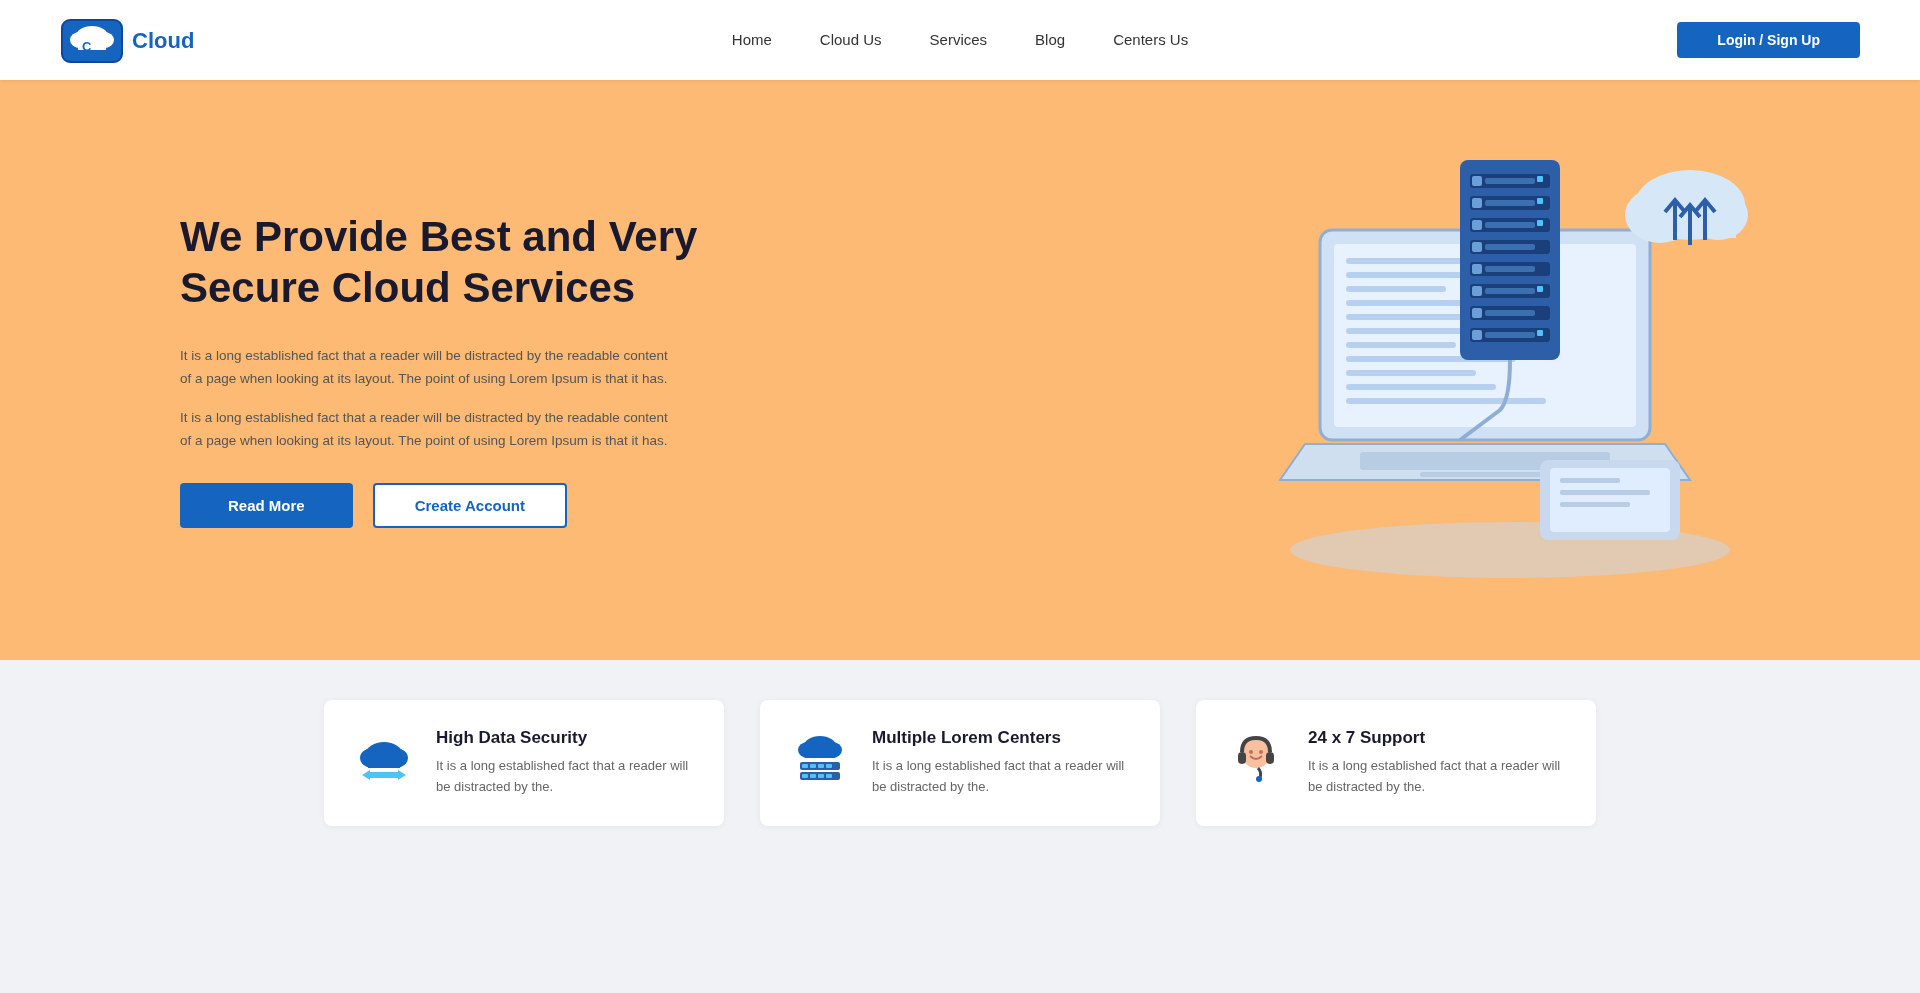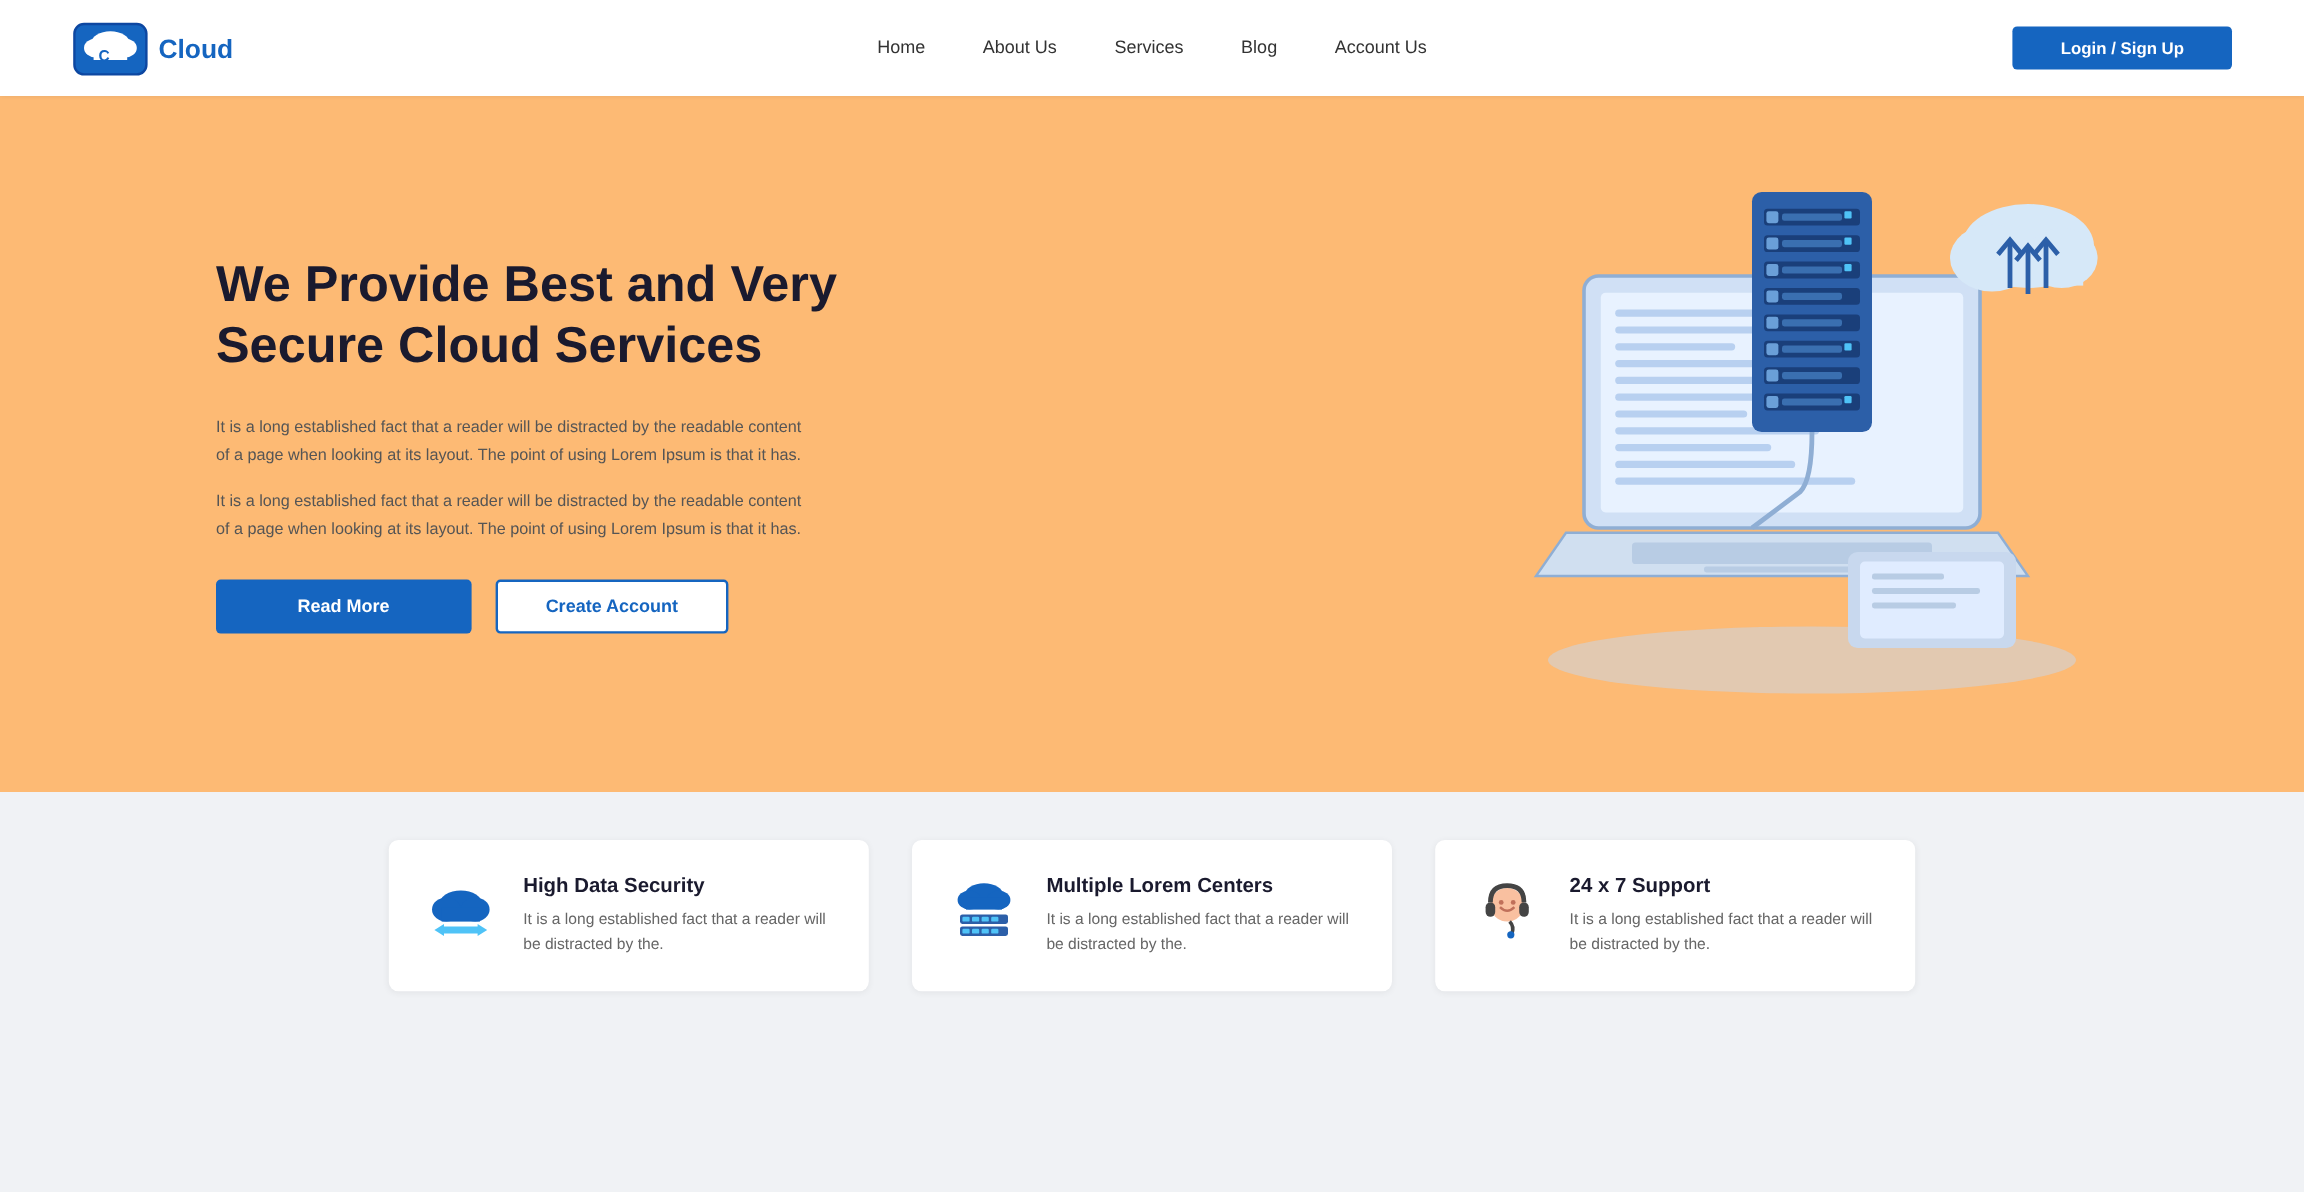--- a/index.html
+++ b/index.html
@@ -84,21 +84,21 @@
     .hero-buttons {
       display: flex;
       gap: 20px;
       margin-top: 30px;
     }
     .btn-read-more {
       background: #1565c0;
       color: #fff;
       border: none;
       border-radius: 4px;
-      padding: 14px 68px;
+      padding: 14px 48px;
       font-size: 15px;
       font-weight: 600;
       cursor: pointer;
     }
     .btn-create-account {
       background: #fff;
       color: #1565c0;
       border: 2px solid #1565c0;
       border-radius: 4px;
       padding: 12px 40px;
@@ -180,24 +180,24 @@
 
       <rect x="2" y="6" width="60" height="42" rx="8" fill="none" stroke="#0d47a1" stroke-width="2"></rect>
     </svg>
     <svg viewBox="0 0 80 36" width="80" height="36" xmlns="http://www.w3.org/2000/svg">
       <text x="0" y="26" font-size="22" font-weight="800" fill="#1565c0" font-family="Arial">Cloud</text>
     </svg>
   </div>
 
   <ul class="nav-links">
     <li><a href="#">Home</a></li>
-    <li><a href="#">About Us</a></li>
+    <li><a href="#">Cloud Us</a></li>
     <li><a href="#">Services</a></li>
     <li><a href="#">Blog</a></li>
-    <li><a href="#">Account Us</a></li>
+    <li><a href="#">Centers Us</a></li>
   </ul>
 
   <button class="btn-login">Login / Sign Up</button>
 </nav>
 
 <section class="hero">
   <div class="hero-text">
     <h1>We Provide Best and Very Secure Cloud Services</h1>
     <p>It is a long established fact that a reader will be distracted by the readable content of a page when looking at its layout. The point of using Lorem Ipsum is that it has.</p>
     <p>It is a long established fact that a reader will be distracted by the readable content of a page when looking at its layout. The point of using Lorem Ipsum is that it has.</p>

